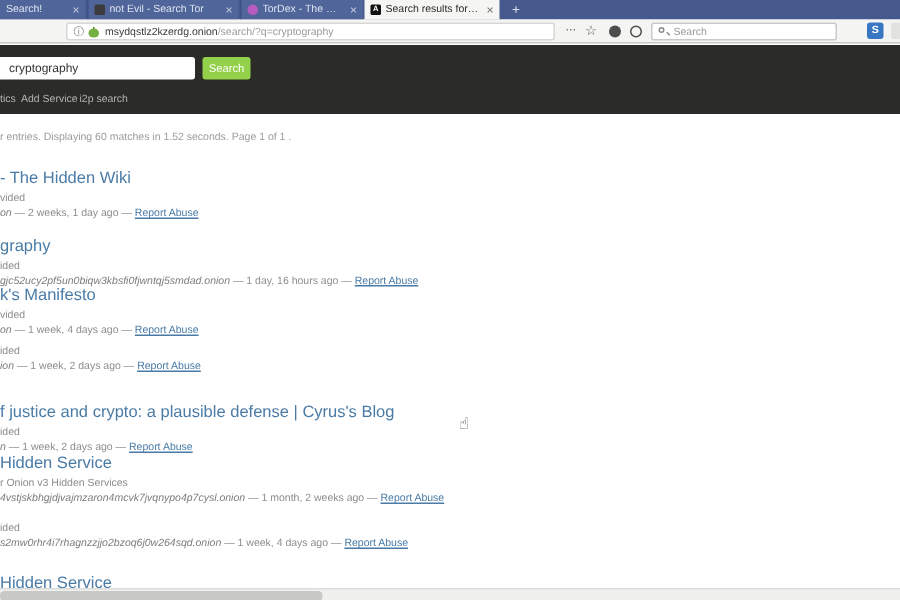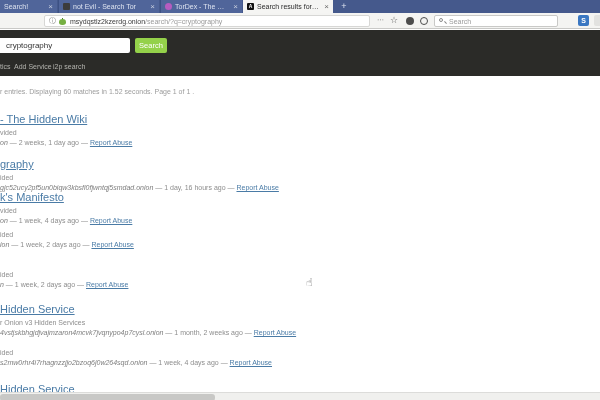--- a/index.html
+++ b/index.html
@@ -61,21 +61,21 @@
              font-family:"Liberation Sans",sans-serif; outline:0; }
   .q-btn { position:absolute; left:135px; top:8px; width:32px; height:15px; background:#94d14a;
            border:0; border-radius:2px; color:#fff; font-size:7.5px; text-align:center; line-height:15px; }
   .site-nav { position:absolute; left:0; top:33px; width:300px; height:10px; font-size:7px; color:#b3b3ae; }
   .site-nav span { position:absolute; top:0; white-space:nowrap; }
   .nav0 { left:0; }  .nav1 { left:14px; }  .nav2 { left:53px; }
 
   
   .stats { position:absolute; left:0; top:88px; font-size:7px; color:#9c9c9c; white-space:nowrap; }
   .result { position:absolute; left:0; width:420px; }
-  .r-title { display:block; font-size:11px; color:#4a7ba6; text-decoration:underline;
+  .r-title { display:block; font-size:11px; color:#4a7ba6; 
              white-space:nowrap; line-height:14px; }
   .r-desc { margin-top:2px; font-size:7px; color:#8d8d8d; line-height:9px; white-space:nowrap; }
   .r-meta { margin-top:1px; font-size:7px; color:#8d8d8d; line-height:9px; white-space:nowrap; }
   .r-url { font-style:italic; color:#7d7d7d; }
   .report { color:#4a7ba6; text-decoration:underline; }
 
   
   .hscroll { position:absolute; left:0; top:392px; width:600px; height:8px; background:#f0f0ee; border-top:1px solid #dcdcda; }
   .hthumb { position:absolute; left:0; top:1px; width:215px; height:7px; background:#c8c8c6; border-radius:3px; }
 
@@ -165,20 +165,21 @@
     <div class="r-meta"><span class="r-url">gjc52ucy2pf5un0biqw3kbsfi0fjwntqj5smdad.onion</span><span> — 1 day, 16 hours ago — </span><a class="report">Report Abuse</a></div>
   </div>
 
   <div class="result" style="top:228px">
     <a class="r-title"></a>
     <div class="r-desc">ided</div>
     <div class="r-meta"><span class="r-url">ion</span><span> — 1 week, 2 days ago — </span><a class="report">Report Abuse</a></div>
   </div>
 
   <div class="result" style="top:268px">
+    <a class="r-title">f justice and crypto: a plausible defense | Cyrus's Blog</a>
     <div class="r-desc">ided</div>
     <div class="r-meta"><span class="r-url">n</span><span> — 1 week, 2 days ago — </span><a class="report">Report Abuse</a></div>
   </div>
 
   <div class="result" style="top:302px">
     <a class="r-title">Hidden Service</a>
     <div class="r-desc">r Onion v3 Hidden Services</div>
     <div class="r-meta"><span class="r-url">4vstjskbhgjdjvajmzaron4mcvk7jvqnypo4p7cysl.onion</span><span> — 1 month, 2 weeks ago — </span><a class="report">Report Abuse</a></div>
   </div>
 

